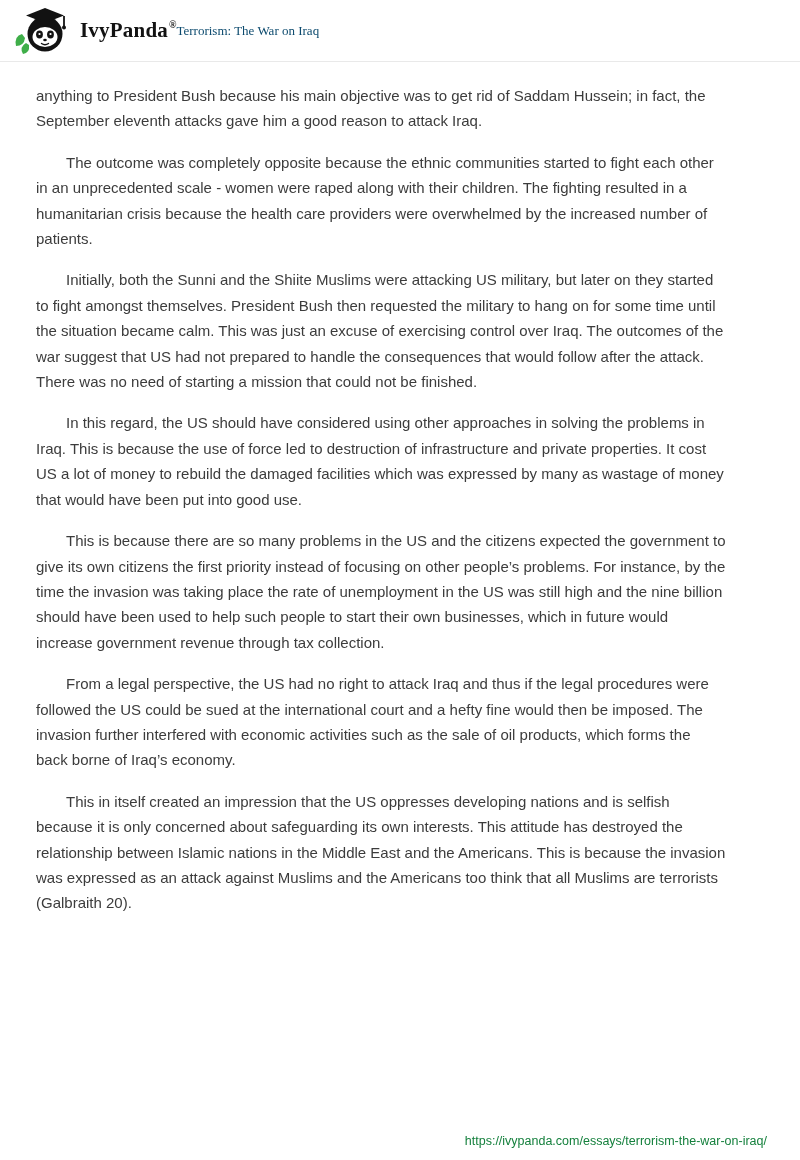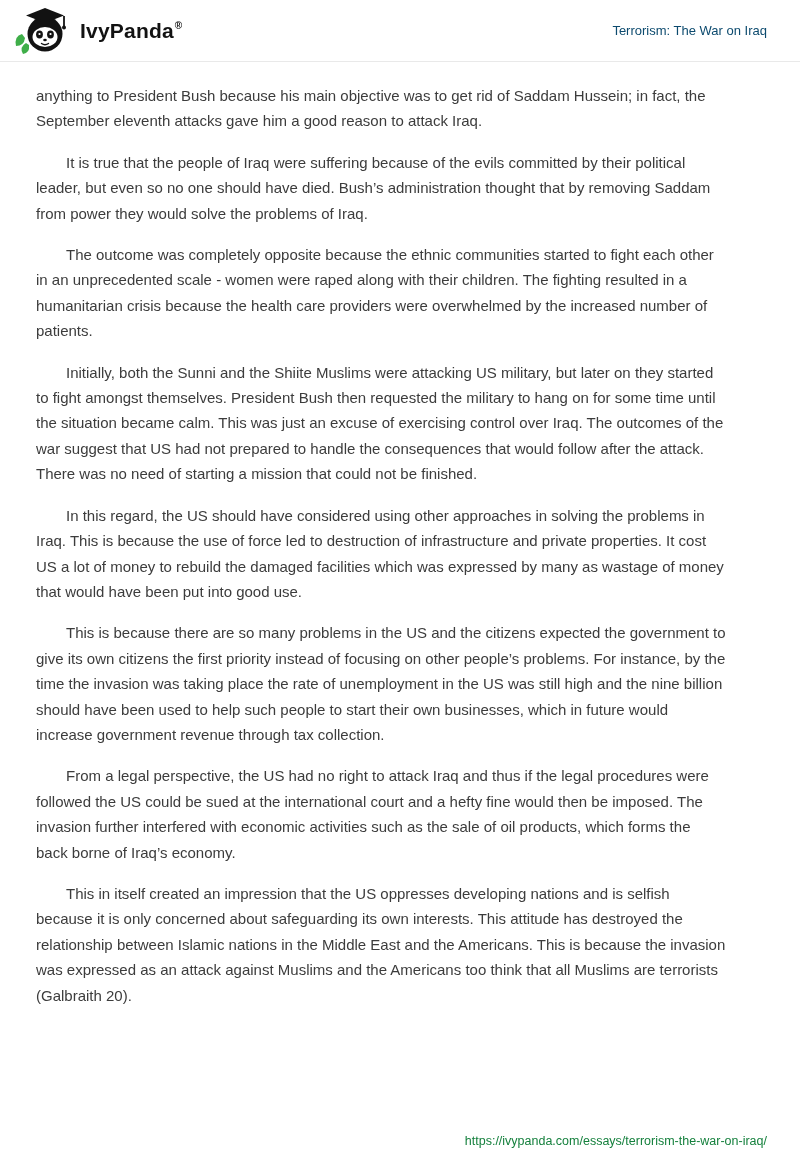--- a/index.html
+++ b/index.html
@@ -16,23 +16,24 @@
     width: 800px;
     height: 1160px;
     position: relative;
     background: #ffffff;
   }
   
   .header {
     height: 62px;
     display: flex;
     align-items: center;
-    justify-content: space-between;
+    justify-content: flex-start;
     padding: 0 33px 0 14px;
     border-bottom: 1px solid #e9e9e9;
+    font-family: Liberation Serif, serif;
   }
   .brand {
     display: flex;
     align-items: center;
     gap: 12px;
   }
   .logo-icon {
     width: 54px;
     height: 48px;
     display: inline-block;
@@ -111,21 +112,20 @@
       </span>
       <span>
         <span class="brand-name">IvyPanda</span><span class="brand-reg">®</span>
       </span>
     </div>
     <div class="doc-title">Terrorism: The War on Iraq</div>
   </div>
 
   <div class="essay">
     <p class="continuation">anything to President Bush because his main objective was to get rid of Saddam Hussein; in fact, the September eleventh attacks gave him a good reason to attack Iraq.</p>
-    <p>It is true that the people of Iraq were suffering because of the evils committed by their political leader, but even so no one should have died. Bush’s administration thought that by removing Saddam from power they would solve the problems of Iraq.</p>
     <p>The outcome was completely opposite because the ethnic communities started to fight each other in an unprecedented scale - women were raped along with their children. The fighting resulted in a humanitarian crisis because the health care providers were overwhelmed by the increased number of patients.</p>
     <p>Initially, both the Sunni and the Shiite Muslims were attacking US military, but later on they started to fight amongst themselves. President Bush then requested the military to hang on for some time until the situation became calm. This was just an excuse of exercising control over Iraq. The outcomes of the war suggest that US had not prepared to handle the consequences that would follow after the attack. There was no need of starting a mission that could not be finished.</p>
     <p>In this regard, the US should have considered using other approaches in solving the problems in Iraq. This is because the use of force led to destruction of infrastructure and private properties. It cost US a lot of money to rebuild the damaged facilities which was expressed by many as wastage of money that would have been put into good use.</p>
     <p>This is because there are so many problems in the US and the citizens expected the government to give its own citizens the first priority instead of focusing on other people’s problems. For instance, by the time the invasion was taking place the rate of unemployment in the US was still high and the nine billion should have been used to help such people to start their own businesses, which in future would increase government revenue through tax collection.</p>
     <p>From a legal perspective, the US had no right to attack Iraq and thus if the legal procedures were followed the US could be sued at the international court and a hefty fine would then be imposed. The invasion further interfered with economic activities such as the sale of oil products, which forms the back borne of Iraq’s economy.</p>
     <p>This in itself created an impression that the US oppresses developing nations and is selfish because it is only concerned about safeguarding its own interests. This attitude has destroyed the relationship between Islamic nations in the Middle East and the Americans. This is because the invasion was expressed as an attack against Muslims and the Americans too think that all Muslims are terrorists (Galbraith 20).</p>
   </div>
 
   <div class="footer">https://ivypanda.com/essays/terrorism-the-war-on-iraq/</div>
 

